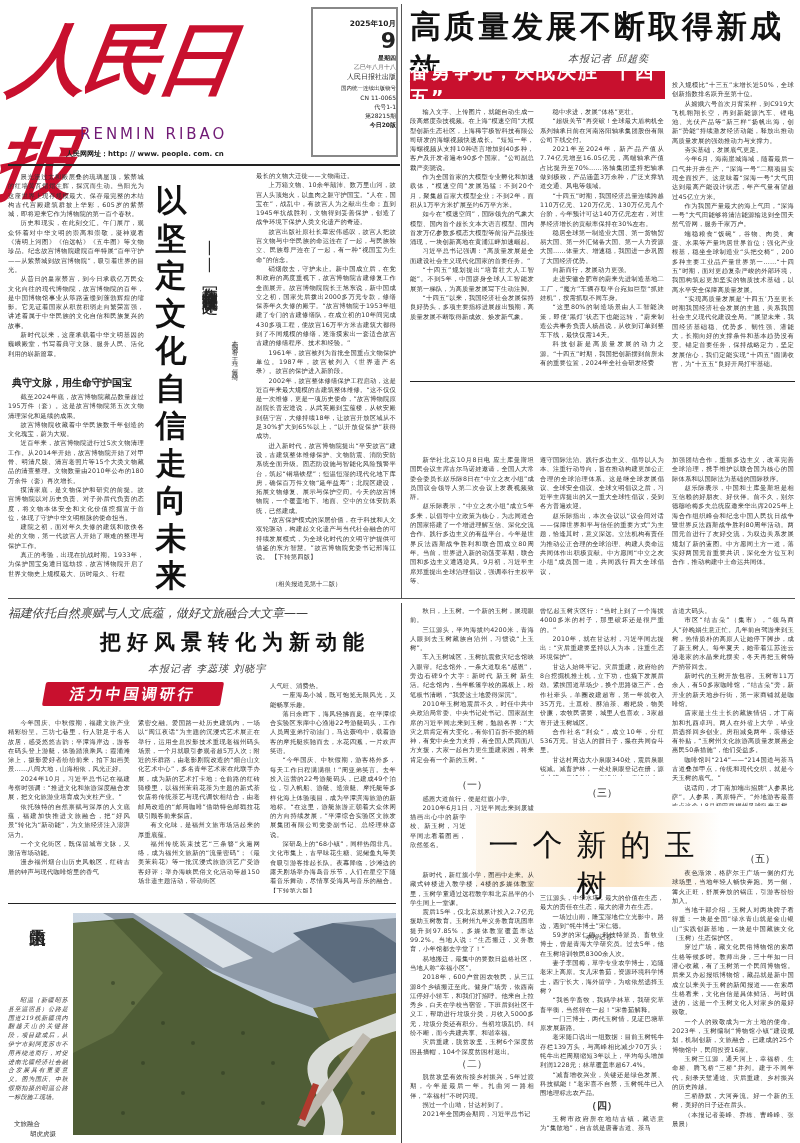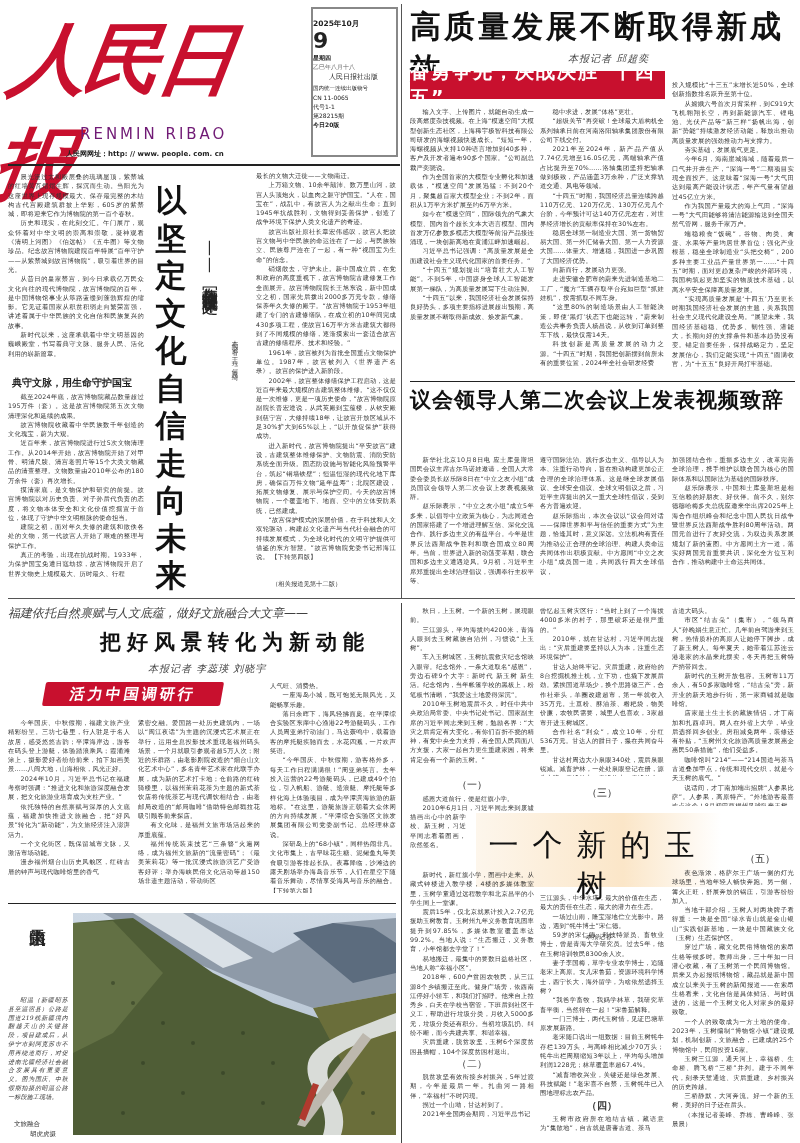--- a/index.html
+++ b/index.html
@@ -6,42 +6,42 @@
 body{width:800px;height:1143px;background:#fff;font-family:"DejaVu Serif",serif;color:#222;overflow:hidden;position:relative}
 .abs{position:absolute}
 .txt{font-size:6.3px;line-height:9.3px;color:#333;text-align:justify;overflow:hidden;font-family:"DejaVu Sans",sans-serif;letter-spacing:0.2px}
 .txt p{text-indent:2em}
 .hr{position:absolute;background:#222}
 .vr{position:absolute;background:#444;width:1px}
 
 .logo{position:absolute;left:10px;top:8px;width:290px;height:110px;color:#c8102e;font-family:"DejaVu Serif",serif;font-size:78px;font-weight:bold;font-style:italic;letter-spacing:-4px;transform:skewX(-8deg)}
 .logo-en{position:absolute;left:80px;top:125px;color:#701a75;font-size:15px;letter-spacing:3px;font-family:"DejaVu Sans",sans-serif}
 .site{position:absolute;left:66px;top:149px;font-size:7px;font-family:"DejaVu Sans",sans-serif;font-weight:bold}
-.datebox{position:absolute;left:311px;top:7px;width:87px;height:150px;border:2px solid #888;text-align:left;font-family:"DejaVu Sans",sans-serif}
+.datebox{position:absolute;left:311px;top:7px;width:87px;height:150px;border:2px solid #888;text-align:right;font-family:"DejaVu Sans",sans-serif}
 .datebox .ym{font-size:7.5px;margin-top:10px;font-weight:bold}
 .datebox .day{font-size:22px;line-height:24px;font-weight:bold}
 .datebox .s{font-size:6px;line-height:9px}
 .redbar{position:absolute;background:#c8102e;color:#fff;font-family:"DejaVu Sans",sans-serif;font-weight:bold;display:flex;align-items:center;justify-content:center}
 .byline{position:absolute;font-size:10px;font-style:italic;color:#444;font-family:"DejaVu Serif",serif;letter-spacing:1px}
 .sub-h{position:absolute;font-family:Liberation Mono, monospace;font-size:10px;font-weight:bold;color:#222}
 .sec{position:absolute;font-size:10px;text-align:center;font-family:"DejaVu Sans",sans-serif}
 </style>
 </head>
 <body>
 
 <div class="logo">人民日报</div>
 <div class="logo-en">RENMIN RIBAO</div>
 <div class="site">人民网网址：http: // www. people. com. cn</div>
 
 <div class="datebox">
   <div class="ym">2025年10月</div>
   <div class="day">9</div>
   <div class="s" style="font-weight:bold">星期四</div>
   <div class="s" style="color:#666">乙巳年八月十八</div>
-  <div class="s" style="font-size:7px;margin:2px 16px">人民日报社出版</div>
+  <div class="s" style="font-size:7px;margin:2px 0">人民日报社出版</div>
   <div class="s" style="font-size:5.5px">国内统一连续出版物号</div>
   <div class="s">CN 11-0065</div>
   <div class="s">代号1-1</div>
   <div class="s">第28215期</div>
   <div class="s" style="font-weight:bold">今日20版</div>
 </div>
 
 <div class="hr" style="left:8px;top:164px;width:392px;height:2px"></div>
 <div class="vr" style="left:401px;top:4px;height:594px;background:#555"></div>
 
@@ -76,21 +76,20 @@
       <p>作为我国产量最大的海上气田，“深海一号”大气田能够将清洁能源输送到全国天然气管网，服务千家万户。</p>
       <p>端稳粮食“饭碗”，谷物、肉类、禽蛋、水果等产量均居世界首位；强化产业根基，稳坐全球制造业“头把交椅”，200多种主要工业品产量世界第一……“十四五”时期，面对更趋复杂严峻的外部环境，我国构筑起更加坚实的物质技术基础，以高水平安全保障高质量发展。</p>
       <p>“实现高质量发展是‘十四五’乃至更长时期我国经济社会发展的主题，关系我国社会主义现代化建设全局。”展望未来，我国经济基础稳、优势多、韧性强、潜能大，长期向好的支撑条件和基本趋势没有变。锚定首要任务，保持战略定力，坚定发展信心，我们定能实现“十四五”圆满收官，为“十五五”良好开局打牢基础。</p>
   </div>
 </div>
 
 <div class="hr" style="left:410px;top:381px;width:385px;height:1px"></div>
 
 <div>
   <div class="abs" style="left:410px;top:386px;width:385px;font-family:'DejaVu Serif',serif;font-size:21px;font-weight:bold;line-height:27px;color:#111;letter-spacing:1px">
-    <div>议会领导人第二次会议上发表视频致辞</div>
   </div>
   <div class="txt abs" style="left:410px;top:455px;width:124px;height:145px">
     <p>新华社北京10月8日电 应土库曼斯坦国民会议主席古尔马诺娃邀请，全国人大常委会委员长赵乐际8日在“中立之友小组”成员国议会领导人第二次会议上发表视频致辞。</p>
       <p>赵乐际表示，“中立之友小组”成立5年多来，以倡导中立政策为核心，为志同道合的国家搭建了一个增进理解互信、深化交流合作、践行多边主义的有益平台。今年是世界反法西斯战争胜利和联合国成立80周年。当前，世界进入新的动荡变革期，联合国和多边主义遭遇逆风。9月初，习近平主席郑重提出全球治理倡议，强调奉行主权平等、</p>
   </div>
   <div class="txt abs" style="left:540px;top:455px;width:124px;height:145px">
     <p style="text-indent:0">遵守国际法治、践行多边主义、倡导以人为本、注重行动导向，旨在推动构建更加公正合理的全球治理体系。这是继全球发展倡议、全球安全倡议、全球文明倡议之后，习近平主席提出的又一重大全球性倡议，受到各方普遍欢迎。</p>
       <p>赵乐际指出，本次会议以“议会间对话——保障世界和平与信任的重要方式”为主题，恰逢其时，意义深远。立法机构有责任为推动公正合理的全球治理、构建人类命运共同体作出积极贡献。中方愿同“中立之友小组”成员国一道，共同践行四大全球倡议，</p>
   </div>
   <div class="txt abs" style="left:672px;top:455px;width:122px;height:145px">

